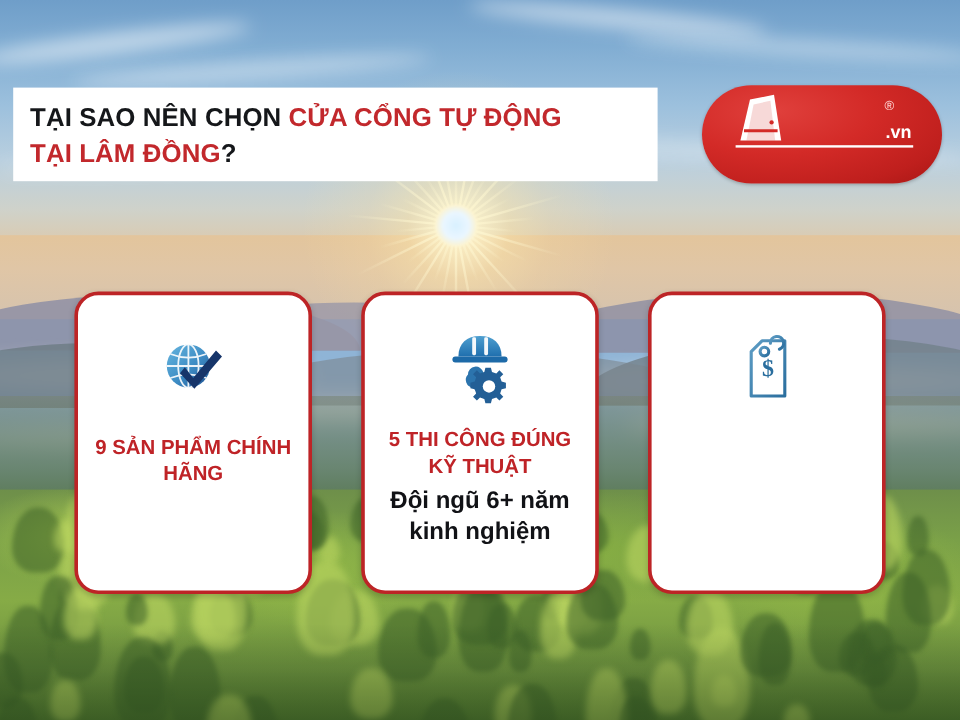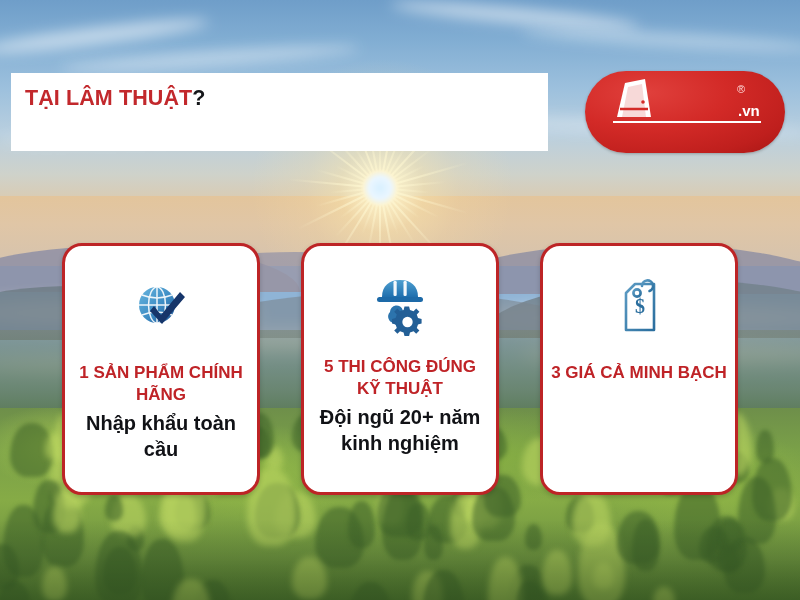--- a/index.html
+++ b/index.html
@@ -404,21 +404,22 @@
       <div class="tree-hi" style="width: 43.1558px; height: 79.5983px; left: 163.042px; top: 54.2685px;"></div>
       <div class="tree" style="width: 46.8032px; height: 77.3509px; left: 673.964px; top: 74.5502px;"></div>
       <div class="tree" style="width: 42.8862px; height: 53.0089px; left: 616.78px; top: 103.119px;"></div>
       <div class="tree-hi" style="width: 27.7321px; height: 44.4924px; left: 53.2167px; top: 80.5301px;"></div>
       <div class="tree" style="width: 19.0754px; height: 28.9126px; left: 170.929px; top: 0.67284px;"></div>
       <div class="tree-hi" style="width: 37.1693px; height: 48.2618px; left: 172.387px; top: 170.769px;"></div>
     </div>
   <div class="forest-shade"></div>
 
   <div class="headline-box">
-    <div class="headline-line"><span class="hl-red">TẠI LÂM THUẬT</span><span>?</span></div>
+    <div class="headline-line"><span>TẠI SAO NÊN CHỌN </span><span class="hl-red">CỬA CỔNG TỰ ĐỘNG</span></div>
+    <div class="headline-line"><span class="hl-red">TẠI LÂM ĐỒNG</span><span>?</span></div>
   </div>
 
   <div class="logo">
     <div class="logo-inner">
       <svg width="200" height="82" viewBox="0 0 200 82" style="position:absolute;left:0;top:0;">
         <polygon points="32,46 40,12 60,8 66,46" fill="#ffffff"></polygon>
         <polygon points="37,46 43,16 57,13 61,46" fill="#d32a27" opacity="0.18"></polygon>
         <line x1="35" y1="38" x2="63" y2="38" stroke="#d32a27" stroke-width="2.4"></line>
         <circle cx="58" cy="31" r="1.8" fill="#d32a27"></circle>
       </svg>
@@ -442,22 +443,21 @@
         <g stroke="#ffffff" stroke-width="1.5" fill="none" opacity="0.9">
           <line x1="7" y1="27" x2="43" y2="27"></line>
           <line x1="25" y1="9" x2="25" y2="45"></line>
           <ellipse cx="25" cy="27" rx="8.5" ry="18"></ellipse>
           <path d="M10,17 Q25,23 40,17"></path>
           <path d="M10,37 Q25,31 40,37"></path>
         </g>
         <path d="M22,28 L29,37 L48,14 L53,19 L30,46 L18,33 Z" fill="#16356a"></path>
       </svg>
     </div>
-    <div class="card-title">1 SẢN PHẨM CHÍNH HÃNG</div>
-    <div class="card-sub">Nhập khẩu toàn cầu</div>
+    <div class="card-title">9 SẢN PHẨM CHÍNH HÃNG</div>
   </div>
 
   <div class="card c2">
     <div class="card-icon">
       <svg width="58" height="62" viewBox="0 0 58 62">
         <defs>
           <linearGradient id="gHat" x1="0" y1="0" x2="0" y2="1">
             <stop offset="0%" stop-color="#4e9fd0"></stop>
             <stop offset="100%" stop-color="#1f6fae"></stop>
           </linearGradient>
@@ -471,21 +471,21 @@
         <g fill="#2c74ad">
           <path d="M19,36 a6.5,6.5 0 1,1 9,6 l9,9 -5,5 -9,-9 a6.5,6.5 0 0,1 -4,-11 z"></path>
         </g>
         <g fill="#235f96">
           <path d="M39,34 l3.6,1.2 2.6,-2.6 3.2,3.2 -2.6,2.6 1.2,3.6 3.6,0.9 0,4.6 -3.6,0.9 -1.2,3.6 2.6,2.6 -3.2,3.2 -2.6,-2.6 -3.6,1.2 -0.9,3.6 -4.6,0 -0.9,-3.6 -3.6,-1.2 -2.6,2.6 -3.2,-3.2 2.6,-2.6 -1.2,-3.6 -3.6,-0.9 0,-4.6 3.6,-0.9 1.2,-3.6 -2.6,-2.6 3.2,-3.2 2.6,2.6 3.6,-1.2 0.9,-3.6 4.6,0 z"></path>
         </g>
         <circle cx="36.5" cy="46" r="5.2" fill="#ffffff"></circle>
       </svg>
     </div>
     <div class="card-title">5 THI CÔNG ĐÚNG KỸ THUẬT</div>
-    <div class="card-sub">Đội ngũ 20+ năm kinh nghiệm</div>
+    <div class="card-sub">Đội ngũ 6+ năm kinh nghiệm</div>
   </div>
 
   <div class="card c3">
     <div class="card-icon">
       <svg width="58" height="62" viewBox="0 0 58 62">
         <defs>
           <linearGradient id="gTag" x1="0" y1="0" x2="1" y2="1">
             <stop offset="0%" stop-color="#5d9cc4"></stop>
             <stop offset="100%" stop-color="#2a6e9e"></stop>
           </linearGradient>
@@ -493,16 +493,15 @@
         <g fill="none" stroke="url(#gTag)" stroke-width="2.6" stroke-linejoin="round" stroke-linecap="round">
           <path d="M25,8 L44,8 L44,54 L16,54 L16,17 Z"></path>
           <circle cx="27" cy="17" r="3.6"></circle>
           <path d="M32,10 a5.5,5.5 0 1,1 7.5,5"></path>
           <line x1="22" y1="43" x2="38" y2="43"></line>
           <line x1="22" y1="48" x2="38" y2="48"></line>
         </g>
         <text x="30" y="37" text-anchor="middle" font-family="Liberation Serif, serif" font-size="20" font-weight="bold" fill="#2a6e9e">$</text>
       </svg>
     </div>
-    <div class="card-title">3 GIÁ CẢ MINH BẠCH</div>
   </div>
 
 </div>
 
 </body></html>

